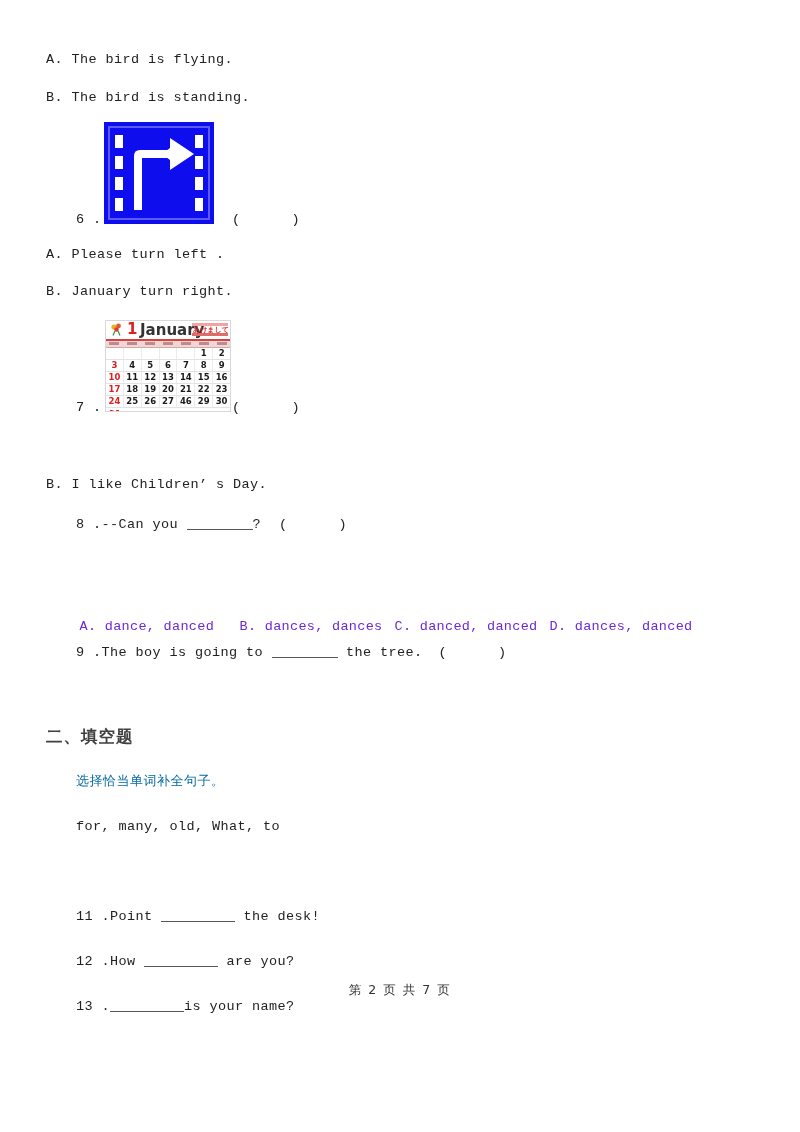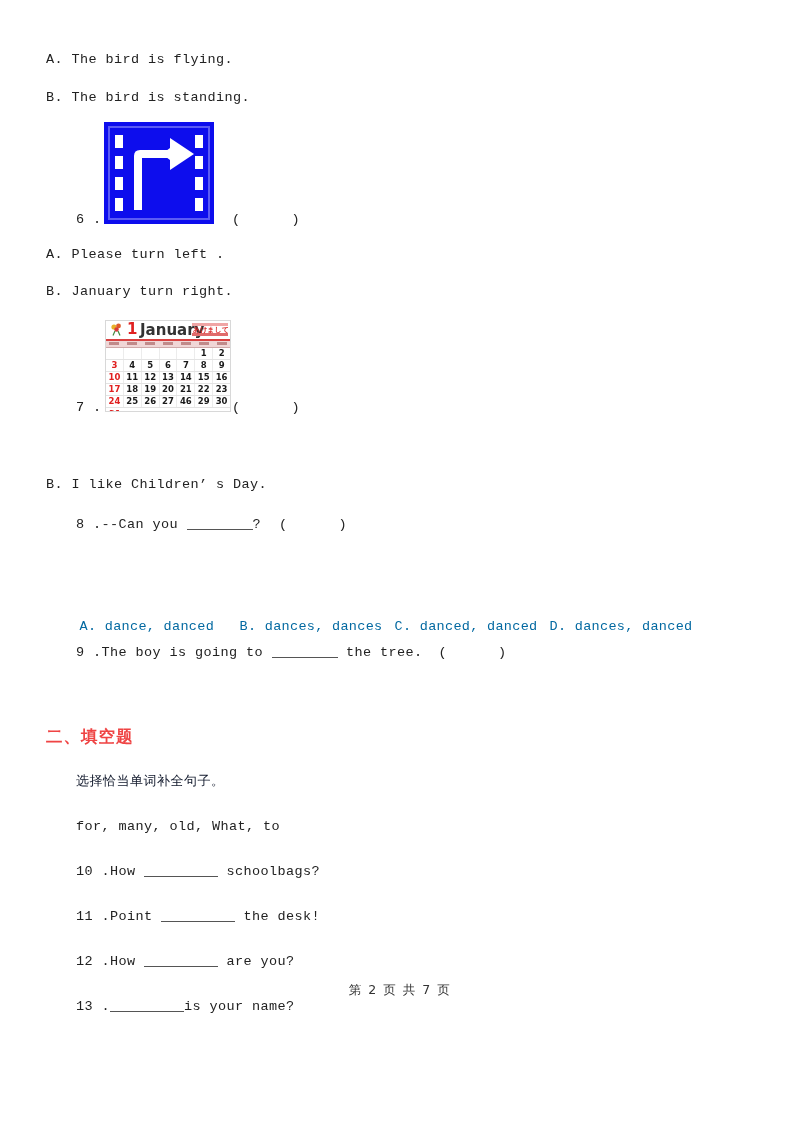--- a/index.html
+++ b/index.html
@@ -37,40 +37,40 @@
 
   
   .optrow {
     position: absolute;
     left: 46px;
     width: 730px;
     white-space: pre;
     font-family: "Liberation Mono", "DejaVu Sans Mono", monospace;
     font-size: 13.5px;
     letter-spacing: 0.3px;
-    color: #0369a1;
+    color: #6d28d9;
   }
   .optrow span { display: inline-block; }
 
   
   .section-heading {
     position: absolute;
     left: 46px;
     font-family: "DejaVu Sans", "Liberation Sans", sans-serif;
     font-size: 16.5px;
     font-weight: bold;
-    color: #ef4444;
+    color: #404040;
     letter-spacing: 1px;
   }
   .cn-text {
     position: absolute;
     left: 76px;
     font-family: "DejaVu Sans", "Liberation Sans", sans-serif;
     font-size: 13px;
-    color: #0f172a;
+    color: #0369a1;
     letter-spacing: 0.5px;
   }
 
   
   .blank {
     display: inline-block;
     border-bottom: 1px solid #555;
     height: 12px;
     vertical-align: -2px;
   }
@@ -379,21 +379,20 @@
 
   <div class="line qnum" style="top:645px"><span>9 .</span><span>The boy is going to </span><span class="blank b-md"></span><span> the tree.</span><span style="display:inline-block;width:16px"></span><span>(      )</span></div>
 
 
   <div class="section-heading" style="top:726px">二、填空题</div>
 
   <div class="cn-text" style="top:772px">选择恰当单词补全句子。</div>
 
   <div class="line subtext" style="top:819px">for, many, old, What, to</div>
 
-  <div class="line qnum" style="top:864px"><span>10 .</span><span>How </span><span class="blank b-lg"></span><span> schoolbags?</span></div>
 
   <div class="line qnum" style="top:909px"><span>11 .</span><span>Point </span><span class="blank b-lg"></span><span> the desk!</span></div>
 
   <div class="line qnum" style="top:954px"><span>12 .</span><span>How </span><span class="blank b-lg"></span><span> are you?</span></div>
 
   <div class="line qnum" style="top:999px"><span>13 .</span><span></span><span class="blank b-lg"></span><span>is your name?</span></div>
 
   <div class="footer" style="top:982px">第 2 页  共 7 页</div>
 
 </div>

